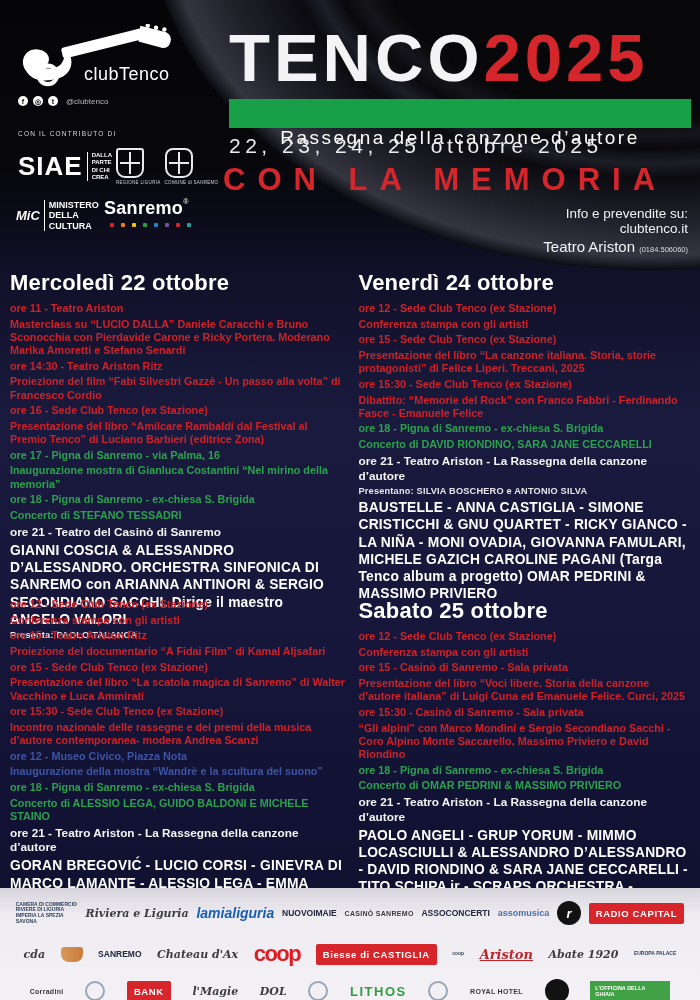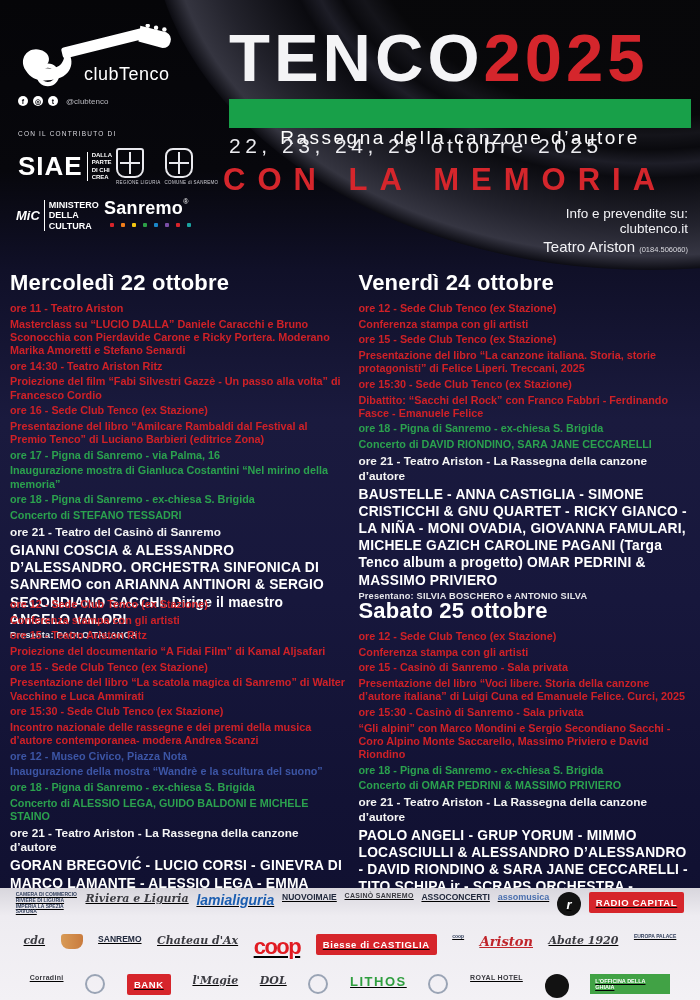--- a/index.html
+++ b/index.html
@@ -56,21 +56,21 @@
   .day-title{color:#fff;font-size:22px;font-weight:700;margin:0 0 6px 0;letter-spacing:.2px;}
   .ev{font-weight:700;font-size:10.8px;line-height:1.22;margin:0 0 2.5px 0;}
   .ev.r{color:#cf2127;} .ev.g{color:#2ba14e;} .ev.b{color:#3c55a5;}
   .ev.w{color:#f4f4f4;font-size:11.8px;margin-top:3px;}
   .ev.l{color:#ffffff;font-size:13.8px;line-height:1.25;margin:1px 0 2px 0;letter-spacing:.2px;}
   .ev.p{color:#e6e6ea;font-size:9.2px;letter-spacing:.2px;}
 
   
   .sponsors{position:absolute;left:0;top:888px;width:700px;height:112px;z-index:4;
     background:linear-gradient(180deg,#d8d6dd,#eeecf1 25%,#f3f1f5);}
-  .sprow{display:flex;align-items:flex-start;justify-content:space-evenly;padding:0 8px;text-decoration:underline;}
+  .sprow{display:flex;align-items:center;justify-content:space-evenly;padding:0 8px;}
   .sprow1{height:42px;padding-top:4px;} .sprow2{height:40px;} .sprow3{height:34px;}
   .logo{white-space:nowrap;}
   .tiny{font-size:5px;max-width:62px;white-space:normal;line-height:1.15;font-weight:700;color:#33415e;}
   .small{font-size:7px;font-weight:700;color:#3a3a40;letter-spacing:.3px;}
   .small-bold{font-size:8.5px;font-weight:700;color:#21293d;}
   .small-blue{font-size:9px;font-weight:700;color:#4a6fae;}
   .liguria{font-size:14px;font-weight:700;font-style:italic;color:#1a5db0;}
   .circle{width:24px;height:24px;border-radius:50%;background:#121212;color:#fff;font-weight:700;font-style:italic;
     font-size:13px;display:inline-flex;align-items:center;justify-content:center;}
   .circle-o{width:16px;height:16px;border-radius:50%;border:2px solid #9aa4b5;display:inline-block;}
@@ -203,26 +203,26 @@
         </div>
       </div>
     <div class="prog-col">
         <div class="day">
           <div class="day-title">Venerdì 24 ottobre</div>
           <div class="ev r">ore 12 - Sede Club Tenco (ex Stazione)</div>
           <div class="ev r">Conferenza stampa con gli artisti</div>
           <div class="ev r">ore 15 - Sede Club Tenco (ex Stazione)</div>
           <div class="ev r">Presentazione del libro “La canzone italiana. Storia, storie protagonisti” di Felice Liperi. Treccani, 2025</div>
           <div class="ev r">ore 15:30 - Sede Club Tenco (ex Stazione)</div>
-          <div class="ev r">Dibattito: “Sacchi del Rock” con Franco Fabbri - Ferdinando Fasce - Emanuele Felice</div>
+          <div class="ev r">Dibattito: “Memorie del Rock” con Franco Fabbri - Ferdinando Fasce - Emanuele Felice</div>
           <div class="ev g">ore 18 - Pigna di Sanremo - ex-chiesa S. Brigida</div>
           <div class="ev g">Concerto di DAVID RIONDINO, SARA JANE CECCARELLI</div>
           <div class="ev w">ore 21 - Teatro Ariston - La Rassegna della canzone d’autore</div>
+          <div class="ev p">Presentano: SILVIA BOSCHERO e ANTONIO SILVA</div>
           <div class="ev l">BAUSTELLE - ANNA CASTIGLIA - SIMONE CRISTICCHI &amp; GNU QUARTET - RICKY GIANCO - LA NIÑA - MONI OVADIA, GIOVANNA FAMULARI, MICHELE GAZICH CAROLINE PAGANI (Targa Tenco album a progetto) OMAR PEDRINI &amp; MASSIMO PRIVIERO</div>
-          <div class="ev p">Presentano: SILVIA BOSCHERO e ANTONIO SILVA</div>
         </div>
         <div class="day">
           <div class="day-title">Sabato 25 ottobre</div>
           <div class="ev r">ore 12 - Sede Club Tenco (ex Stazione)</div>
           <div class="ev r">Conferenza stampa con gli artisti</div>
           <div class="ev r">ore 15 - Casinò di Sanremo - Sala privata</div>
           <div class="ev r">Presentazione del libro “Voci libere. Storia della canzone d’autore italiana” di Luigi Cuna ed Emanuele Felice. Curci, 2025</div>
           <div class="ev r">ore 15:30 - Casinò di Sanremo - Sala privata</div>
           <div class="ev r">“Gli alpini” con Marco Mondini e Sergio Secondiano Sacchi - Coro Alpino Monte Saccarello, Massimo Priviero e David Riondino</div>
           <div class="ev g">ore 18 - Pigna di Sanremo - ex-chiesa S. Brigida</div>

